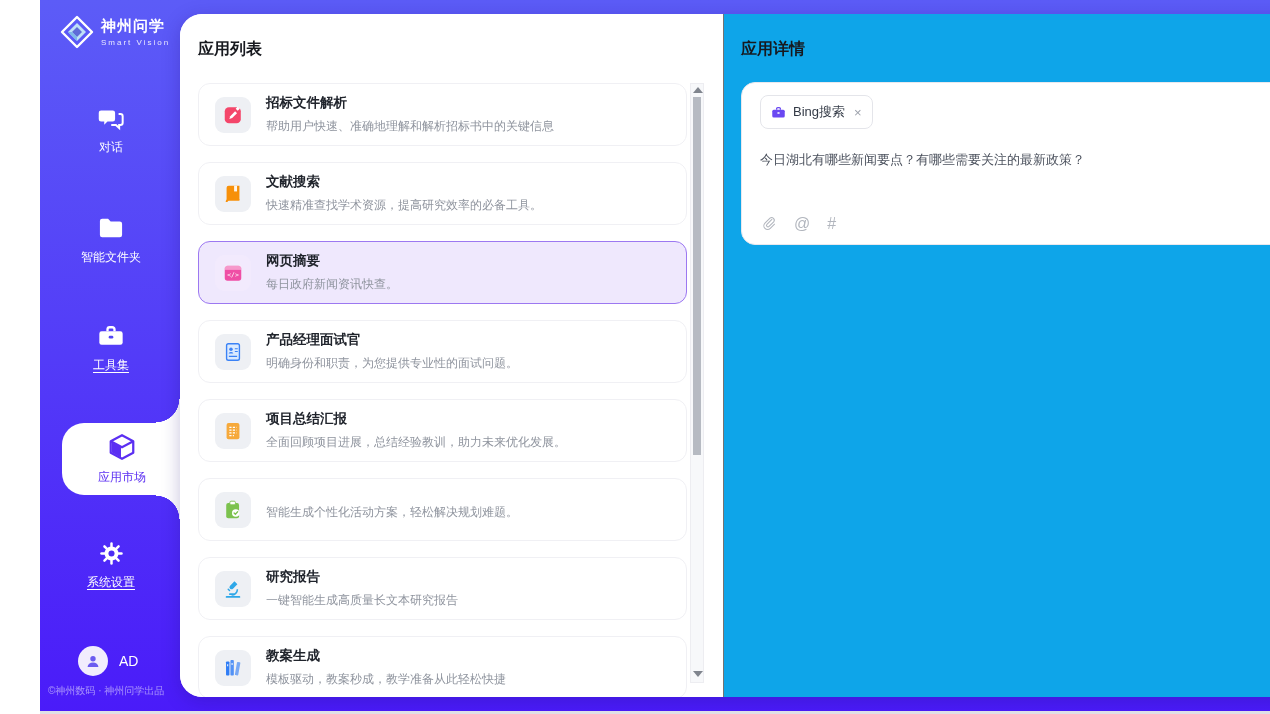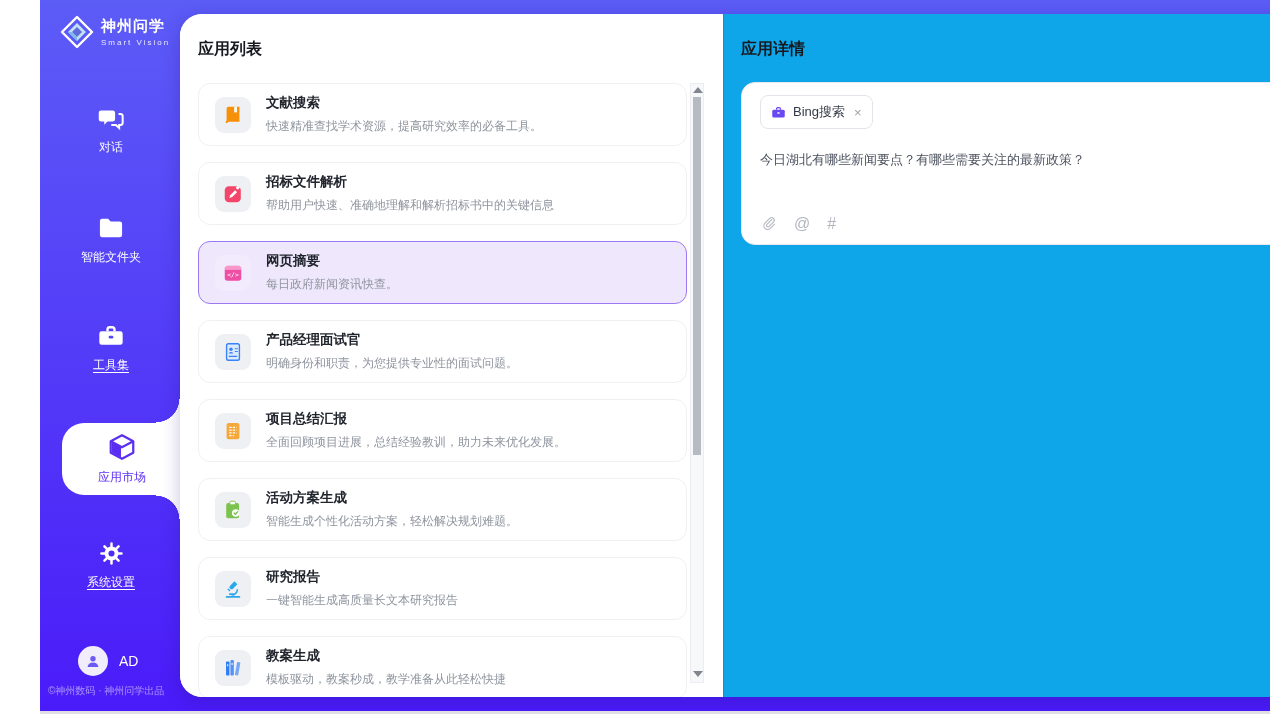--- a/index.html
+++ b/index.html
@@ -135,41 +135,41 @@
   </div>
 
   <div class="content">
 
     <section class="apps-panel">
       <h2 class="panel-title">应用列表</h2>
       <div class="apps-list" id="apps-list">
           <div class="app-card">
             <div class="app-ico">
               <svg width="22" height="22" viewBox="0 0 24 24">
+                <rect x="3" y="3.5" width="17.5" height="17.5" rx="4.5" fill="#f4466a"></rect>
+                <path d="M8 16.4l1-3.1 5.3-5.3 2.1 2.1-5.3 5.3z" fill="#fff"></path>
+                <path d="M14.9 5.1l2.3-2.3 2.3 2.3-2.4 2.3z" fill="#fff"></path>
+              </svg>
+            </div>
+            <div class="app-texts">
+              <div class="app-title">招标文件解析</div>
+              <div class="app-desc">帮助用户快速、准确地理解和解析招标书中的关键信息</div>
+            </div>
+          </div>
+          <div class="app-card">
+            <div class="app-ico">
+              <svg width="22" height="22" viewBox="0 0 24 24">
                 <path d="M5 5.3A2.3 2.3 0 0 1 7.3 3H19v15.4H7.3A2.3 2.3 0 0 0 5 20.7z" fill="#f79009"></path>
                 <path d="M5 20.7A2.3 2.3 0 0 1 7.3 18.4H19" fill="none" stroke="#f79009" stroke-width="2"></path>
                 <rect x="13.2" y="3" width="3.2" height="6.2" fill="#fff" opacity=".92"></rect>
               </svg>
             </div>
             <div class="app-texts">
               <div class="app-title">文献搜索</div>
               <div class="app-desc">快速精准查找学术资源，提高研究效率的必备工具。</div>
-            </div>
-          </div>
-          <div class="app-card">
-            <div class="app-ico">
-              <svg width="22" height="22" viewBox="0 0 24 24">
-                <rect x="3" y="3.5" width="17.5" height="17.5" rx="4.5" fill="#f4466a"></rect>
-                <path d="M8 16.4l1-3.1 5.3-5.3 2.1 2.1-5.3 5.3z" fill="#fff"></path>
-                <path d="M14.9 5.1l2.3-2.3 2.3 2.3-2.4 2.3z" fill="#fff"></path>
-              </svg>
-            </div>
-            <div class="app-texts">
-              <div class="app-title">招标文件解析</div>
-              <div class="app-desc">帮助用户快速、准确地理解和解析招标书中的关键信息</div>
             </div>
           </div>
           <div class="app-card selected">
             <div class="app-ico">
               <svg width="22" height="22" viewBox="0 0 24 24">
                 <rect x="3" y="4" width="18" height="16.5" rx="3" fill="#ef4ea5"></rect>
                 <rect x="3" y="4" width="18" height="4.6" fill="#fff" opacity=".42"></rect>
                 <text x="12" y="16.2" font-size="7" fill="#fff" text-anchor="middle" font-family="DejaVu Sans Mono,monospace">&lt;/&gt;</text>
               </svg>
             </div>
@@ -208,21 +208,20 @@
           <div class="app-card">
             <div class="app-ico">
               <svg width="22" height="22" viewBox="0 0 24 24">
                 <rect x="4.6" y="4.4" width="14" height="16.6" rx="2.2" fill="#7cc24e"></rect>
                 <rect x="8.6" y="2.4" width="6" height="4" rx="1.3" fill="#fff" stroke="#7cc24e"></rect>
                 <circle cx="15" cy="15.2" r="4.1" fill="#fff"></circle>
                 <path d="M13.2 15.2l1.4 1.4 2.5-2.7" fill="none" stroke="#7cc24e" stroke-width="1.5" stroke-linecap="round"></path>
               </svg>
             </div>
             <div class="app-texts">
-              <div class="app-title">活动方案生成</div>
               <div class="app-desc">智能生成个性化活动方案，轻松解决规划难题。</div>
             </div>
           </div>
           <div class="app-card">
             <div class="app-ico">
               <svg width="22" height="22" viewBox="0 0 24 24">
                 <path d="M13.6 3.6l3.2 3.2-4.8 4.8a2.26 2.26 0 0 1-3.2-3.2z" fill="#2ea7e8"></path>
                 <path d="M8.2 13.6l-1.4-1.4" stroke="#2ea7e8" stroke-width="1.6" stroke-linecap="round"></path>
                 <path d="M10.5 18.6a6.2 6.2 0 0 0 6.3-6.2" fill="none" stroke="#2ea7e8" stroke-width="1.7"></path>
                 <rect x="7.6" y="16.6" width="5.6" height="1.9" rx=".9" fill="#2ea7e8"></rect>

